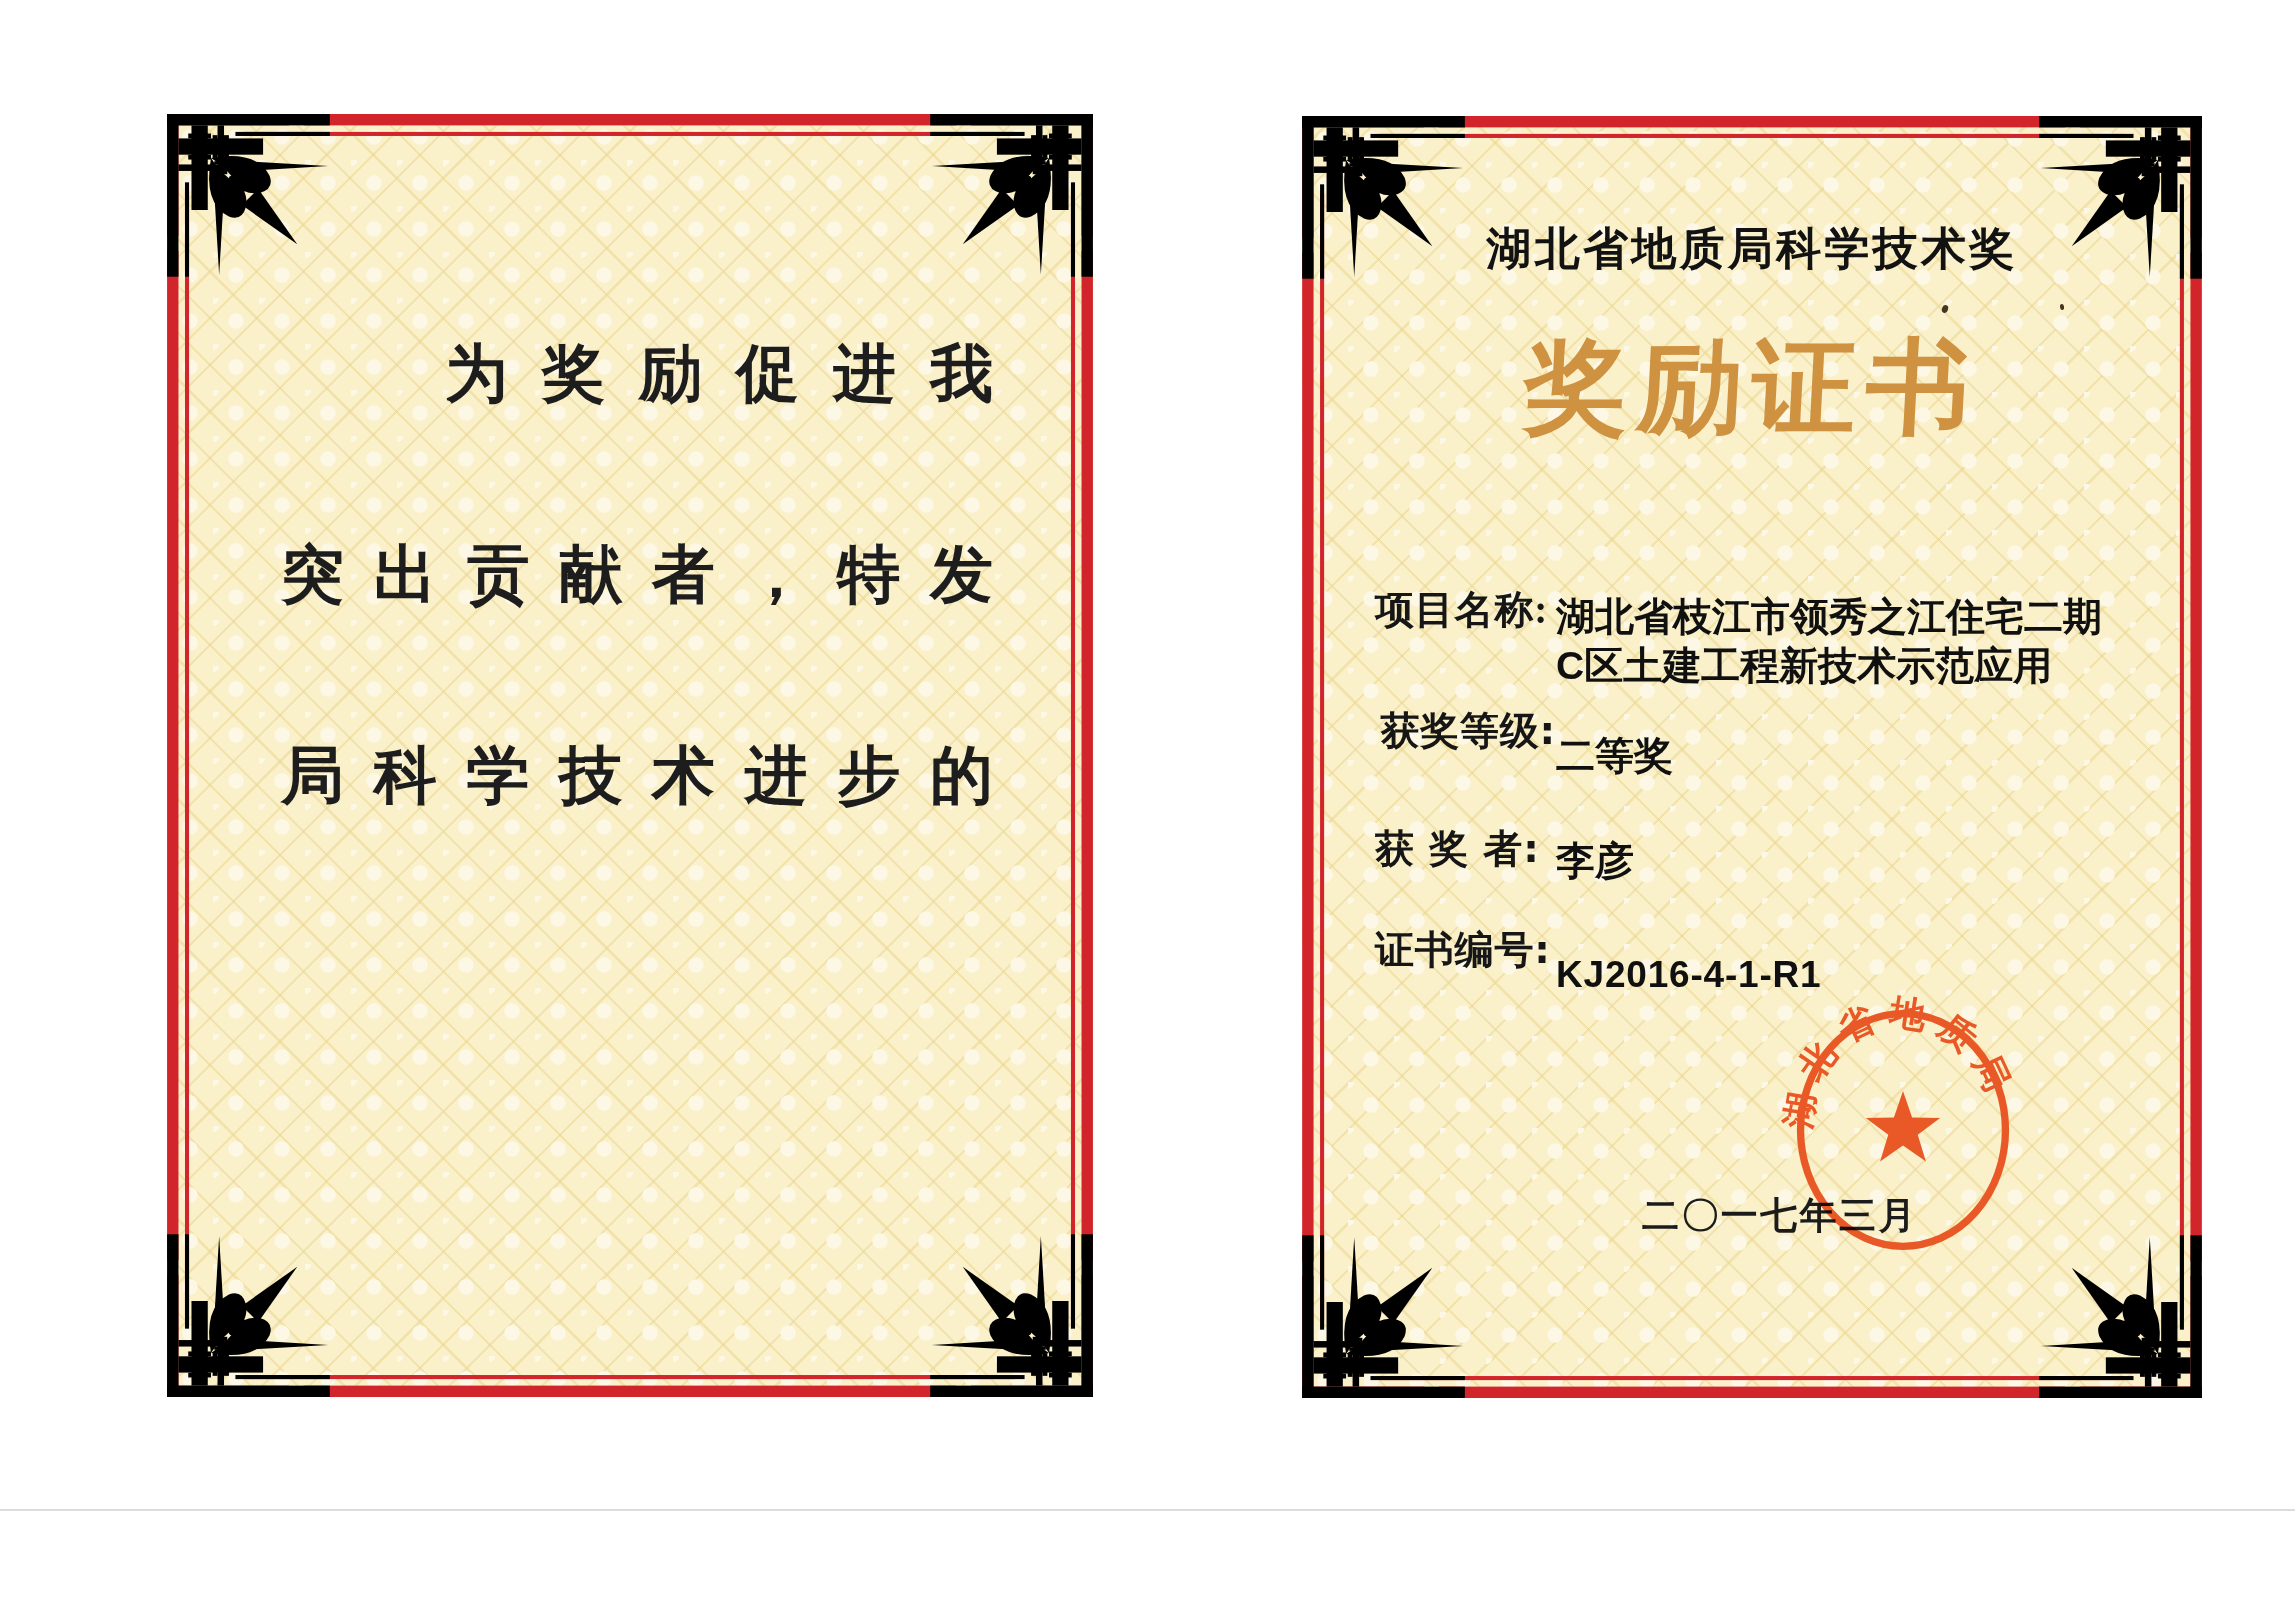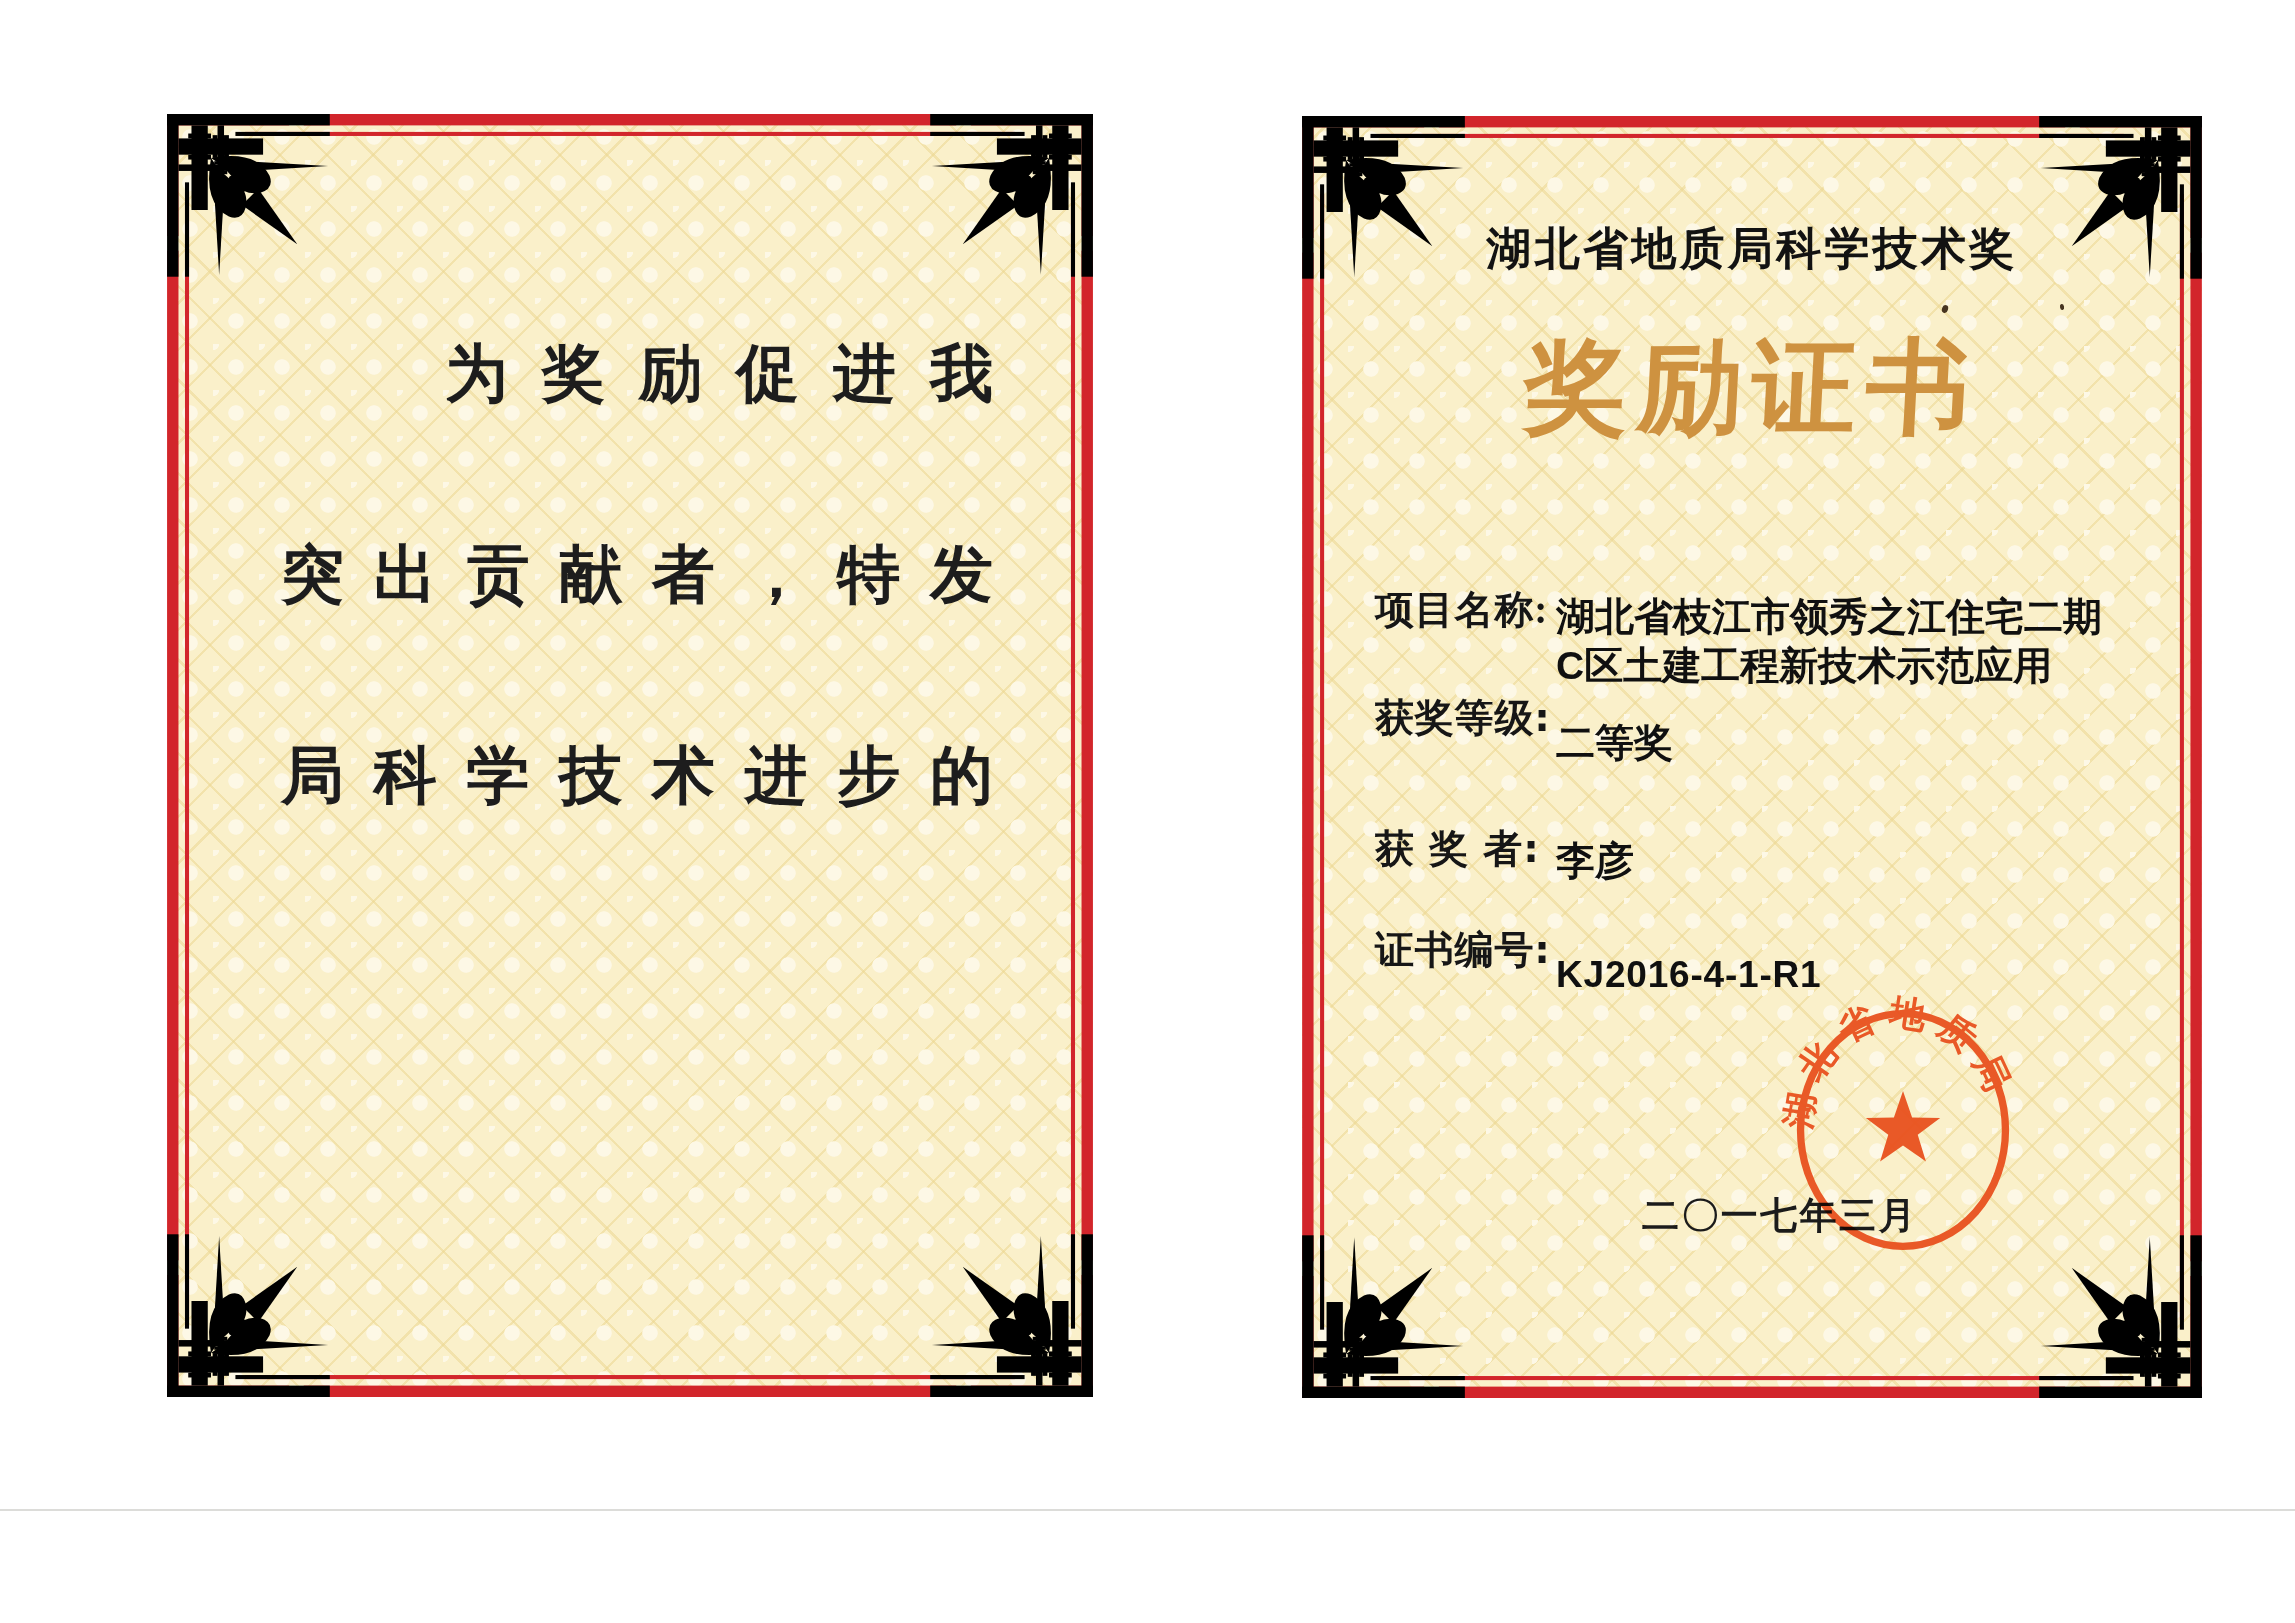--- a/index.html
+++ b/index.html
@@ -55,21 +55,21 @@
     font-family:"DejaVu Sans","Liberation Sans",sans-serif;
     font-weight:700;font-size:39px;letter-spacing:0.8px;color:#161616;
     line-height:47px;white-space:nowrap;
   }
   .field-value{
     font-family:Liberation Sans, sans-serif;
     font-weight:700;font-size:39px;color:#101010;line-height:49px;white-space:nowrap;margin-top:24px;
   }
   #row-project{top:0;}
   #row-project .field-label{padding-top:18px;font-family:Liberation Serif, serif;}
-  #row-grade{top:126px;}
+  #row-grade{top:139px;text-align:right;}
   #row-winner{top:244px;align-items:center;}
   #row-certno{top:358px;justify-content:space-between;}
   #row-certno .field-value{font-size:37px;letter-spacing:0.8px;}
 
   .seal{position:absolute;left:470px;top:879px;width:262px;height:270px;opacity:.95;}
   .issue-date{
     position:absolute;left:340px;top:1043px;width:513px;
     font-family:"DejaVu Serif","Liberation Serif",serif;
     font-weight:700;font-size:37px;letter-spacing:2.4px;color:#1b1b1b;
     z-index:3;mix-blend-mode:multiply;white-space:nowrap;margin-top:32px;

